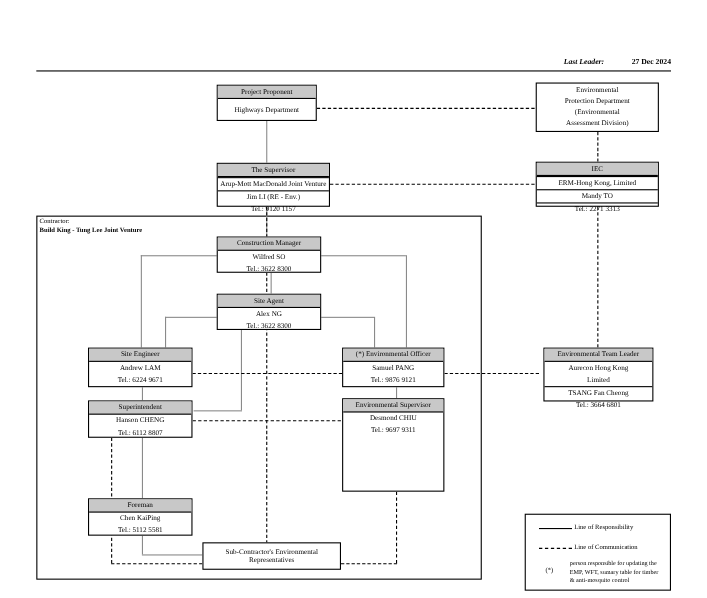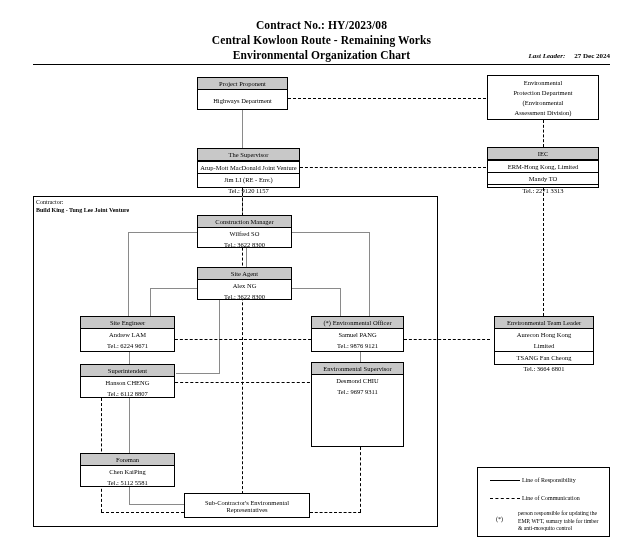--- a/index.html
+++ b/index.html
@@ -10,21 +10,21 @@
     color:#000;
   }
   #page{position:absolute;left:0;top:0;width:643px;height:544px;}
 
   
   .title-block{position:absolute;left:0;top:18px;width:643px;text-align:center;}
   .title-line{font-weight:bold;font-size:11.5px;line-height:15px;letter-spacing:.1px;}
 
   .hrule{position:absolute;left:33px;top:64px;width:577px;height:0;border-top:1px solid #000;}
   .lastupd{position:absolute;right:33px;top:52px;font-size:7px;font-style:italic;font-weight:bold;text-align:right;white-space:nowrap;}
-  .lastupd .lu-date{font-style:normal;margin-left:9px;}
+  .lastupd .lu-date{font-style:normal;margin-left:25px;}
 
   
   .box{position:absolute;border:1px solid #000;background:#fff;box-sizing:border-box;z-index:5;}
   .bhdr{background:#c8c8c8;border-bottom:1px solid #000;font-size:6.5px;text-align:center;
         line-height:9px;padding:1px 0;box-sizing:border-box;}
   .brow{font-size:6.5px;text-align:center;line-height:9px;padding:1px 0;box-sizing:border-box;}
   .brow.sep{border-top:1px solid #000;}
   .bplain{font-size:6.5px;text-align:center;box-sizing:border-box;
           display:flex;align-items:center;justify-content:center;height:100%;padding:2px;}
   .bstack{font-size:6.5px;text-align:center;box-sizing:border-box;
@@ -50,25 +50,20 @@
   .lg-sample-solid{position:absolute;border-top:1px solid #000;}
   .lg-sample-dash{position:absolute;border-top:1px dashed #000;}
   .lg-star{position:absolute;font-size:6px;}
   .lg-note{position:absolute;font-size:5.6px;line-height:7.5px;}
 </style>
 </head>
 <body>
 
 <div id="page">
 
-  <div class="title-block">
-    <div class="title-line">Contract No.: HY/2023/08</div>
-    <div class="title-line">Central Kowloon Route - Remaining Works</div>
-    <div class="title-line">Environmental Organization Chart</div>
-  </div>
   <div class="lastupd">
     <span>Last Leader:</span><span class="lu-date">27 Dec 2024</span>
   </div>
   <div class="hrule"></div>
 
   <div class="ln sv" style="left:242px;top:110px;height:38px;"></div>
 
   <div class="ln sv" style="left:242px;top:188px;height:27px;"></div>
 
   <div class="ln dh" style="left:288px;top:98px;width:198px;"></div>

